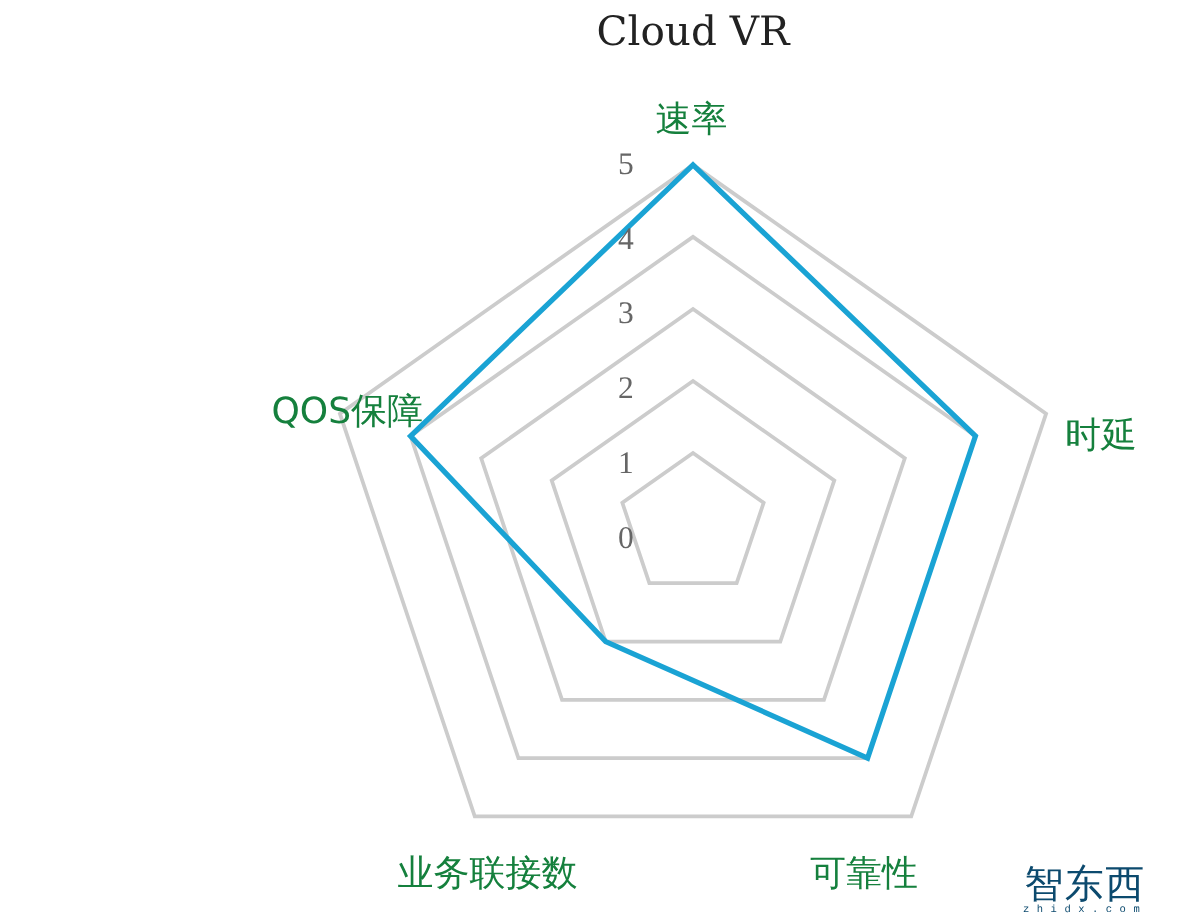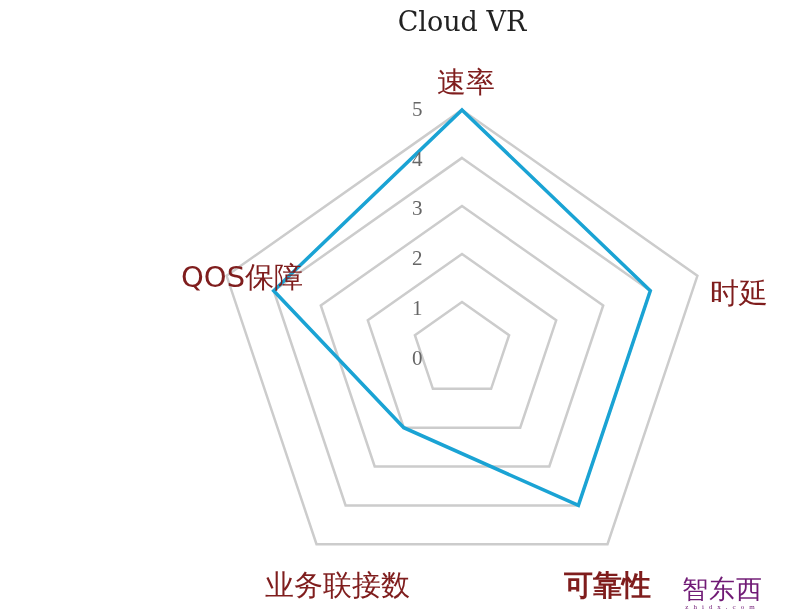--- a/index.html
+++ b/index.html
@@ -1,44 +1,44 @@
 <!DOCTYPE html>
 <html><head>
 <meta charset="utf-8">
 <style>
   html, body { margin:0; padding:0; background:#ffffff; }
   body { width:800px; height:615px; position:relative; overflow:hidden;
          font-family: "DejaVu Serif", "Liberation Serif", serif; }
   .title { position:absolute; left:0; width:924px; top:6px; text-align:center;
            font-size:27px; color:#222; font-family:"DejaVu Serif", serif; }
-  .axis-label { position:absolute; font-size:29px; color:#7f1d1d; white-space:nowrap;
+  .axis-label { position:absolute; font-size:24px; color:#15803d; white-space:nowrap;
                 font-family:"DejaVu Sans", sans-serif; }
   .tick { position:absolute; font-size:21px; color:#666; font-family:"Liberation Serif", serif; }
   svg { position:absolute; left:0; top:0; }
-  .watermark { position:absolute; left:682px; top:572px; color:#701a75; text-align:center; }
+  .watermark { position:absolute; left:682px; top:572px; color:#0c4a6e; text-align:center; }
   .watermark .wm-cn { font-size:26px; letter-spacing:1px; font-family:"DejaVu Sans", sans-serif; }
-  .watermark .wm-url { font-size:7px; letter-spacing:5px; margin-top:-4px; font-family:Liberation Serif, serif; }
+  .watermark .wm-url { font-size:7px; letter-spacing:5px; margin-top:-4px; font-family:Liberation Mono, monospace; }
 </style>
 </head>
 <body>
 
 <div class="title">Cloud VR</div>
 
 <svg id="radar" width="800" height="615" viewBox="0 0 800 615">
     <polygon points="462.0,302.0 509.1,335.2 491.1,388.8 432.9,388.8 414.9,335.2" fill="none" stroke="#cccccc" stroke-width="2.5"></polygon>
     <polygon points="462.0,254.0 556.2,320.3 520.2,427.7 403.8,427.7 367.8,320.3" fill="none" stroke="#cccccc" stroke-width="2.5"></polygon>
     <polygon points="462.0,206.0 603.2,305.5 549.3,466.5 374.7,466.5 320.8,305.5" fill="none" stroke="#cccccc" stroke-width="2.5"></polygon>
     <polygon points="462.0,157.9 650.3,290.7 578.4,505.4 345.6,505.4 273.7,290.7" fill="none" stroke="#cccccc" stroke-width="2.5"></polygon>
     <polygon points="462.0,109.9 697.4,275.8 607.5,544.2 316.5,544.2 226.6,275.8" fill="none" stroke="#cccccc" stroke-width="2.5"></polygon>
     <polygon points="462.0,109.9 650.3,290.7 578.4,505.4 403.8,427.7 273.7,290.7" fill="none" stroke="#1aa3d4" stroke-width="3.5" stroke-linejoin="miter"></polygon>
   </svg>
 
 <div class="axis-label" style="left:437px; top:63px;">速率</div>
 <div class="axis-label" style="left:710px; top:258px;margin-top:16px;">时延</div>
-<div class="axis-label" style="left:564px; top:566px;font-weight:bold;">可靠性</div>
+<div class="axis-label" style="left:540px; top:566px;">可靠性</div>
 <div class="axis-label" style="left:248px; top:566px;margin-left:17px;">业务联接数</div>
 <div class="axis-label" style="left:181px; top:258px;">QOS保障</div>
 
 <div class="tick" style="left:412px; top:346px;">0</div>
 <div class="tick" style="left:412px; top:296px;">1</div>
 <div class="tick" style="left:412px; top:246px;">2</div>
 <div class="tick" style="left:412px; top:196px;">3</div>
 <div class="tick" style="left:412px; top:147px;">4</div>
 <div class="tick" style="left:412px; top:97px;">5</div>
 

